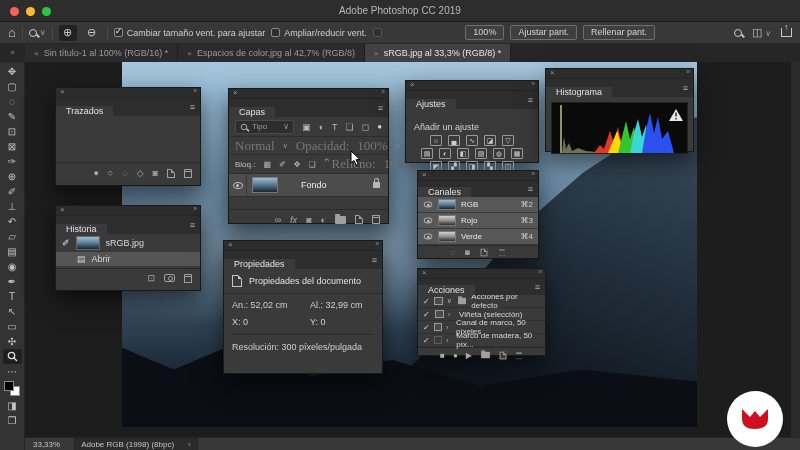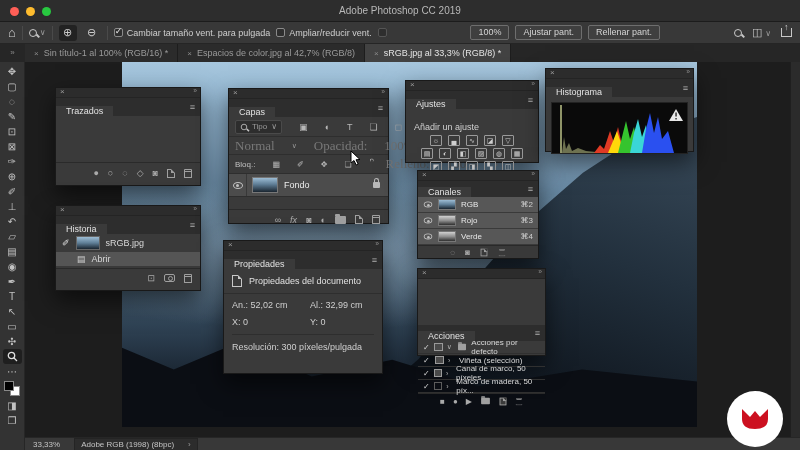--- a/index.html
+++ b/index.html
@@ -85,21 +85,21 @@
   .ic-newpage::after{ content:""; position:absolute; right:-1px; top:-1px; border:2px solid #3a3a3a; border-left-color:#a0a0a0; border-bottom-color:#a0a0a0; }
   .ic-folder { width:11px; height:8px; background:#a0a0a0; border-radius:1px; position:relative; display:inline-block; }
   .ic-folder::before { content:""; position:absolute; left:0; top:-2px; width:5px; height:2px; background:#a0a0a0; border-radius:1px 1px 0 0; }
   .ic-cam { width:11px; height:8px; border:1px solid #a0a0a0; border-radius:2px; position:relative; display:inline-block; }
   .ic-cam::after { content:""; position:absolute; left:3px; top:1px; width:3px; height:3px; border:1px solid #a0a0a0; border-radius:50%; }
   .ic-lock { width:7px; height:6px; background:#b8b8b8; position:relative; display:inline-block; border-radius:1px; }
   .ic-lock::before { content:""; position:absolute; left:1px; top:-4px; width:3px; height:3px; border:1.5px solid #b8b8b8; border-bottom:none; border-radius:3px 3px 0 0; }
   .thumb { width:26px; height:16px; border:1px solid #777; background:linear-gradient(180deg,#9cbcd4 0%,#5f7e96 45%,#1a2530 100%); display:inline-block; }
 
   
-  .lp-row { display:flex; align-items:center; padding:0 6px; gap:17px; }
+  .lp-row { display:flex; align-items:center; padding:0 6px; gap:8px; }
   .lp-filter { height:20px; border-bottom:1px solid #2e2e2e; }
   .lp-search { background:#2d2d2d; border:1px solid #4a4a4a; border-radius:2px; height:14px; display:flex; align-items:center; gap:4px; padding:0 4px; width:62px; color:#9a9a9a; font-size:8px; }
   .lp-fic { color:#b8b8b8; font-size:9px; }
   .lp-dim { color:#787878; font-size:13px;font-family:Liberation Serif, serif; }
   .layer-row { height:24px; background:#4c4c4c; border-top:1px solid #2e2e2e; border-bottom:1px solid #2e2e2e; display:flex; align-items:center; }
   .eye-cell { width:18px; border-right:1px solid #383838; display:flex; justify-content:center; align-items:center; align-self:stretch; }
 
   
   .hist-row { display:flex; align-items:center; gap:6px; padding:2px 6px; font-size:9px; color:#d8d8d8; }
   .hist-row.sel { background:#555555; }
@@ -157,21 +157,21 @@
   <span class="tool-mag">
       <span class="ic-mag"></span>
       <span class="chev">∨</span>
     </span>
   <span class="vsep"></span>
   <span class="zoom-btn active">⊕</span>
   <span class="zoom-btn">⊖</span>
   <span class="vsep"></span>
   <span class="cbrow">
     <span class="cb checked"></span>
-    <span class="cb-label">Cambiar tamaño vent. para pulgada</span>
+    <span class="cb-label">Cambiar tamaño vent. para ajustar</span>
   </span>
   <span class="cbrow">
     <span class="cb"></span>
     <span class="cb-label">Ampliar/reducir vent.</span>
   </span>
   <span class="cbrow">
     <span class="cb disabled"></span>
     <span class="cb-label disabled">Zoom con arrastre</span>
   </span>
   <button class="obtn">100%</button>
@@ -328,21 +328,21 @@
     <span class="ic-lock" style="transform:scale(.8);"></span>
     <span class="lp-dim" style="margin-left:auto;">Relleno:</span>
     <span class="lp-dim">100%</span>
     <span class="chev" style="font-size:7px;">∨</span>
   </div>
   <div class="layer-row">
     <span class="eye-cell">
         <span class="ic-eye"></span>
       </span>
     <span class="thumb" style="margin-left:5px;"></span>
-    <span style="margin-left:6px;font-size:9px;color:#ececec;">Fondo</span>
+    <span style="margin-left:23px;font-size:9px;color:#ececec;">Fondo</span>
     <span class="ic-lock" style="margin-left:auto;margin-right:8px;"></span>
   </div>
   <div style="height:12px;"></div>
   <div class="pbottom" style="height:20px;font-size:9px;">
     <span>∞</span>
     <span style="font-style:italic;">fx</span>
     <span>◙</span>
     <span>◐</span>
     <span class="ic-folder"></span>
     <span class="ic-newpage"></span>
@@ -469,21 +469,21 @@
     <span class="ic-newpage" style="transform:scale(.85);"></span>
     <span class="ic-trash" style="transform:scale(.85);"></span>
   </div>
 </div>
 
 <div class="panel" style="left:417px;top:268px;width:129px;height:88px;">
   <div class="pbar">
       <span class="px">×</span>
       <span class="pcol">››</span>
     </div>
-  <div class="ptabs" style="height:16px;margin-top:46px;">
+  <div class="ptabs" style="height:16px;">
     <span class="ptab">Acciones</span>
     <span class="pmenu" style="top:3px;">≡</span>
   </div>
   <div class="act-row">
     <span class="act-chk">✓</span>
     <span class="act-box"></span>
     <span class="act-car">∨</span>
     <span class="ic-folder" style="transform:scale(.8);"></span>
     <span>Acciones por defecto</span>
   </div>

